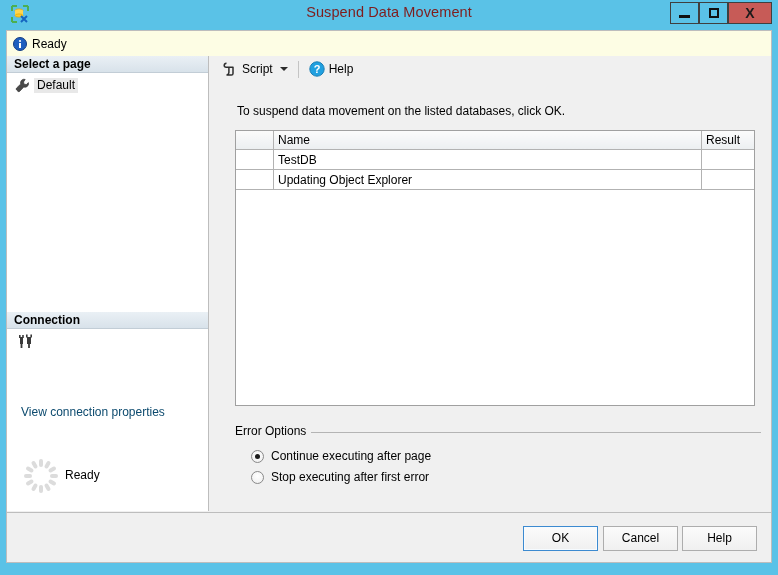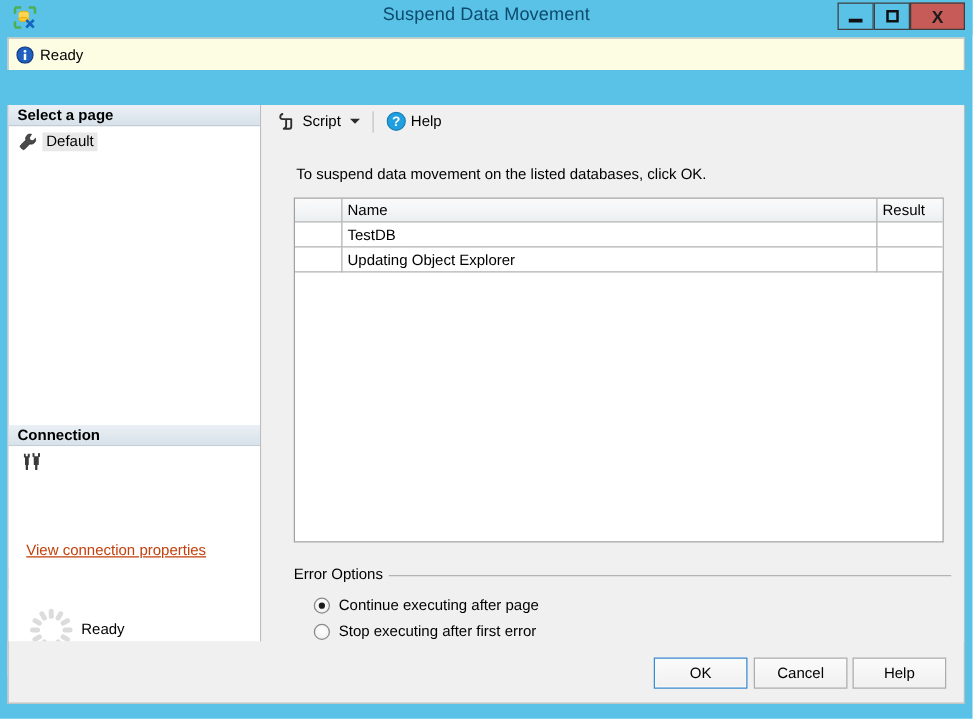--- a/index.html
+++ b/index.html
@@ -38,21 +38,21 @@
     position: absolute;
     left: 10px; top: 4px;
     width: 20px; height: 20px;
   }
   #title-text {
     position: absolute;
     left: 0; top: 4px;
     width: 778px;
     text-align: center;
     font-size: 14.5px;
-    color: #0c4a6e;
+    color: #7f1d1d;
     font-family: "Liberation Sans", sans-serif;
     letter-spacing: 0.1px;
   }
   .wbtn {
     position: absolute;
     top: 2px;
     width: 29px;
     height: 22px;
     border: 1px solid #3f3f3f;
     box-sizing: border-box;
@@ -113,21 +113,20 @@
   
   #body-area {
     position: absolute;
     left: 6px; top: 56px;
     width: 766px;
     height: 457px;
     box-sizing: border-box;
     border: 1px solid #bdbdbd;
     border-top: none;
     background: #f0f0f0;
-    margin-top: 28px;
   }
 
   
   #left-panel {
     position: absolute;
     left: 0; top: 0;
     width: 202px;
     height: 455px;
     background: #ffffff;
     border-right: 1px solid #bdbdbd;
@@ -190,22 +189,21 @@
   #connection-server-text {
     position: absolute;
     left: 38px; top: 3px;
     font-size: 11px;
     color: #fbfbfb;
   }
   #view-conn-link {
     position: absolute;
     left: 14px; top: 76px;
     font-size: 12px;
-    color: #c2410c;
-    text-decoration: underline;
+    color: #0c4a6e;
     cursor: pointer;
   }
 
   
   #progress-body {
     position: absolute;
     left: 0; top: 388px;
     width: 201px;
     height: 66px;
     background: #ffffff;

